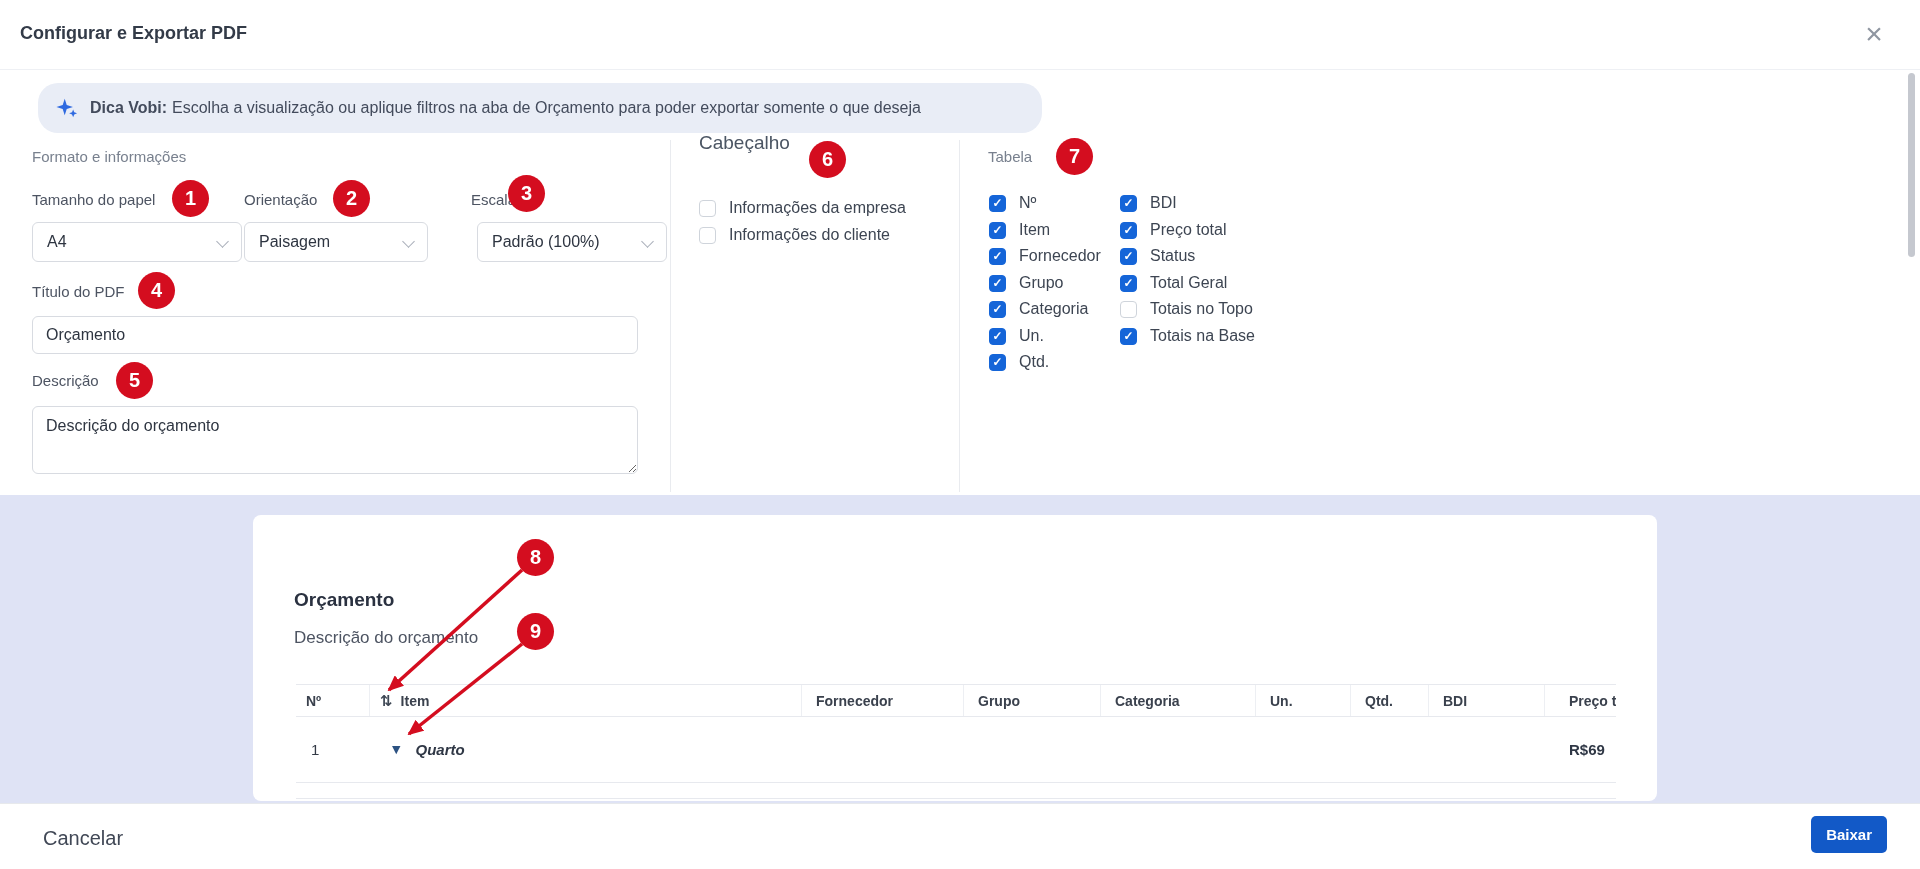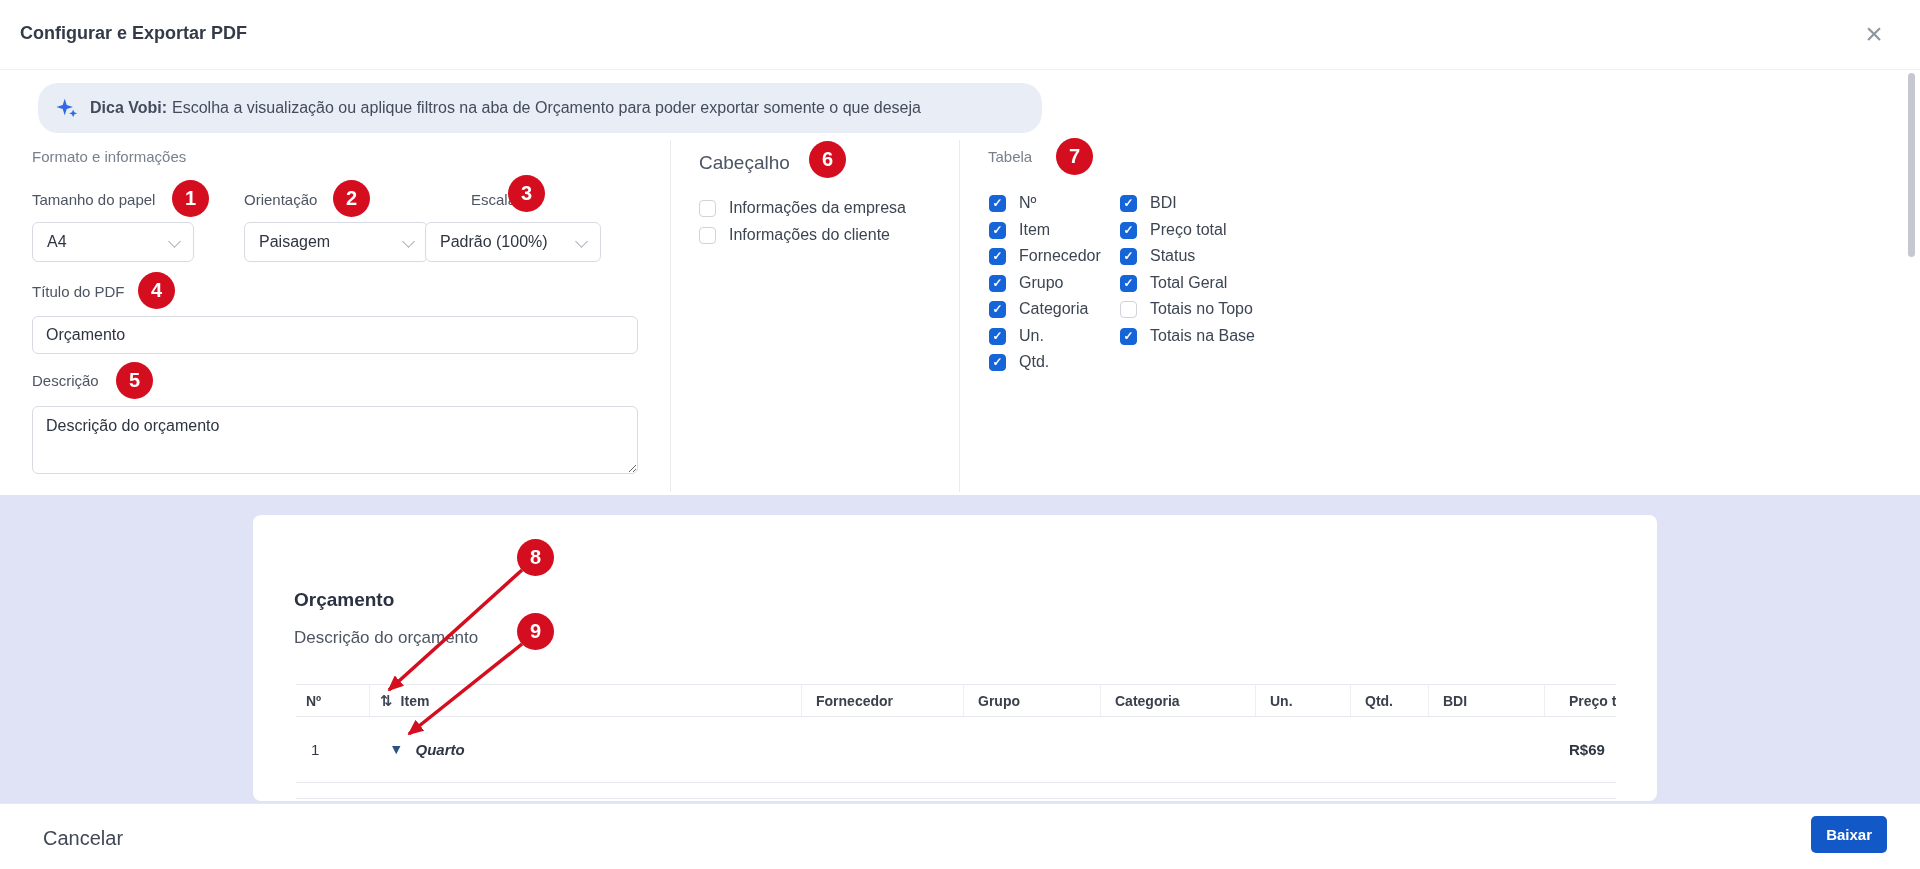--- a/index.html
+++ b/index.html
@@ -76,47 +76,47 @@
     <path d="M18.7 13.5 L19.9 16.6 L23 17.8 L19.9 19 L18.7 22.1 L17.5 19 L14.4 17.8 L17.5 16.6 Z" fill="#2f6ae0"></path>
   </svg>
   <div class="tip-text">
     <b>Dica Vobi:</b><span>Escolha a visualização ou aplique filtros na aba de Orçamento para poder exportar somente o que deseja</span>
   </div>
 </div>
 
 <div class="muted-heading" style="left:32px;top:148px;">Formato e informações</div>
 
 <div class="field-label" style="left:32px;top:191px;">Tamanho do papel</div>
-<div class="select" style="left:32px;top:222px;width:162px;">
+<div class="select" style="left:32px;top:222px;width:210px;">
   <span>A4</span>
   <span class="chev"></span>
 </div>
 
 <div class="field-label" style="left:244px;top:191px;">Orientação</div>
 <div class="select" style="left:244px;top:222px;width:184px;">
   <span>Paisagem</span>
   <span class="chev"></span>
 </div>
 
 <div class="field-label" style="left:451px;top:191px;margin-left:20px;">Escala</div>
-<div class="select" style="left:425px;top:222px;width:176px;align-items:center;">
+<div class="select" style="left:477px;top:222px;width:190px;align-items:center;">
   <span>Padrão (100%)</span>
   <span class="chev"></span>
 </div>
 
 <div class="field-label" style="left:32px;top:283px;">Título do PDF</div>
 <input class="text-input" style="left: 32px; top: 316px; width: 606px; height: 38px;" value="Orçamento">
 
 <div class="field-label" style="left:32px;top:372px;">Descrição</div>
 <textarea class="text-input" style="left: 32px; top: 406px; width: 606px; height: 68px;">Descrição do orçamento</textarea>
 
 <div class="vdiv" style="left:670px;"></div>
 <div class="vdiv" style="left:959px;"></div>
 
-<div class="subheading" style="left:699px;top:152px;">Cabeçalho</div>
+<div class="subheading" style="left:699px;top:132px;">Cabeçalho</div>
 
 <div class="cb-row" style="left:699px;top:199px;">
   <span class="cb" data-checked="false"></span>
   <span class="cb-label">Informações da empresa</span>
 </div>
 <div class="cb-row" style="left:699px;top:226px;">
   <span class="cb" data-checked="false"></span>
   <span class="cb-label">Informações do cliente</span>
 </div>
 

